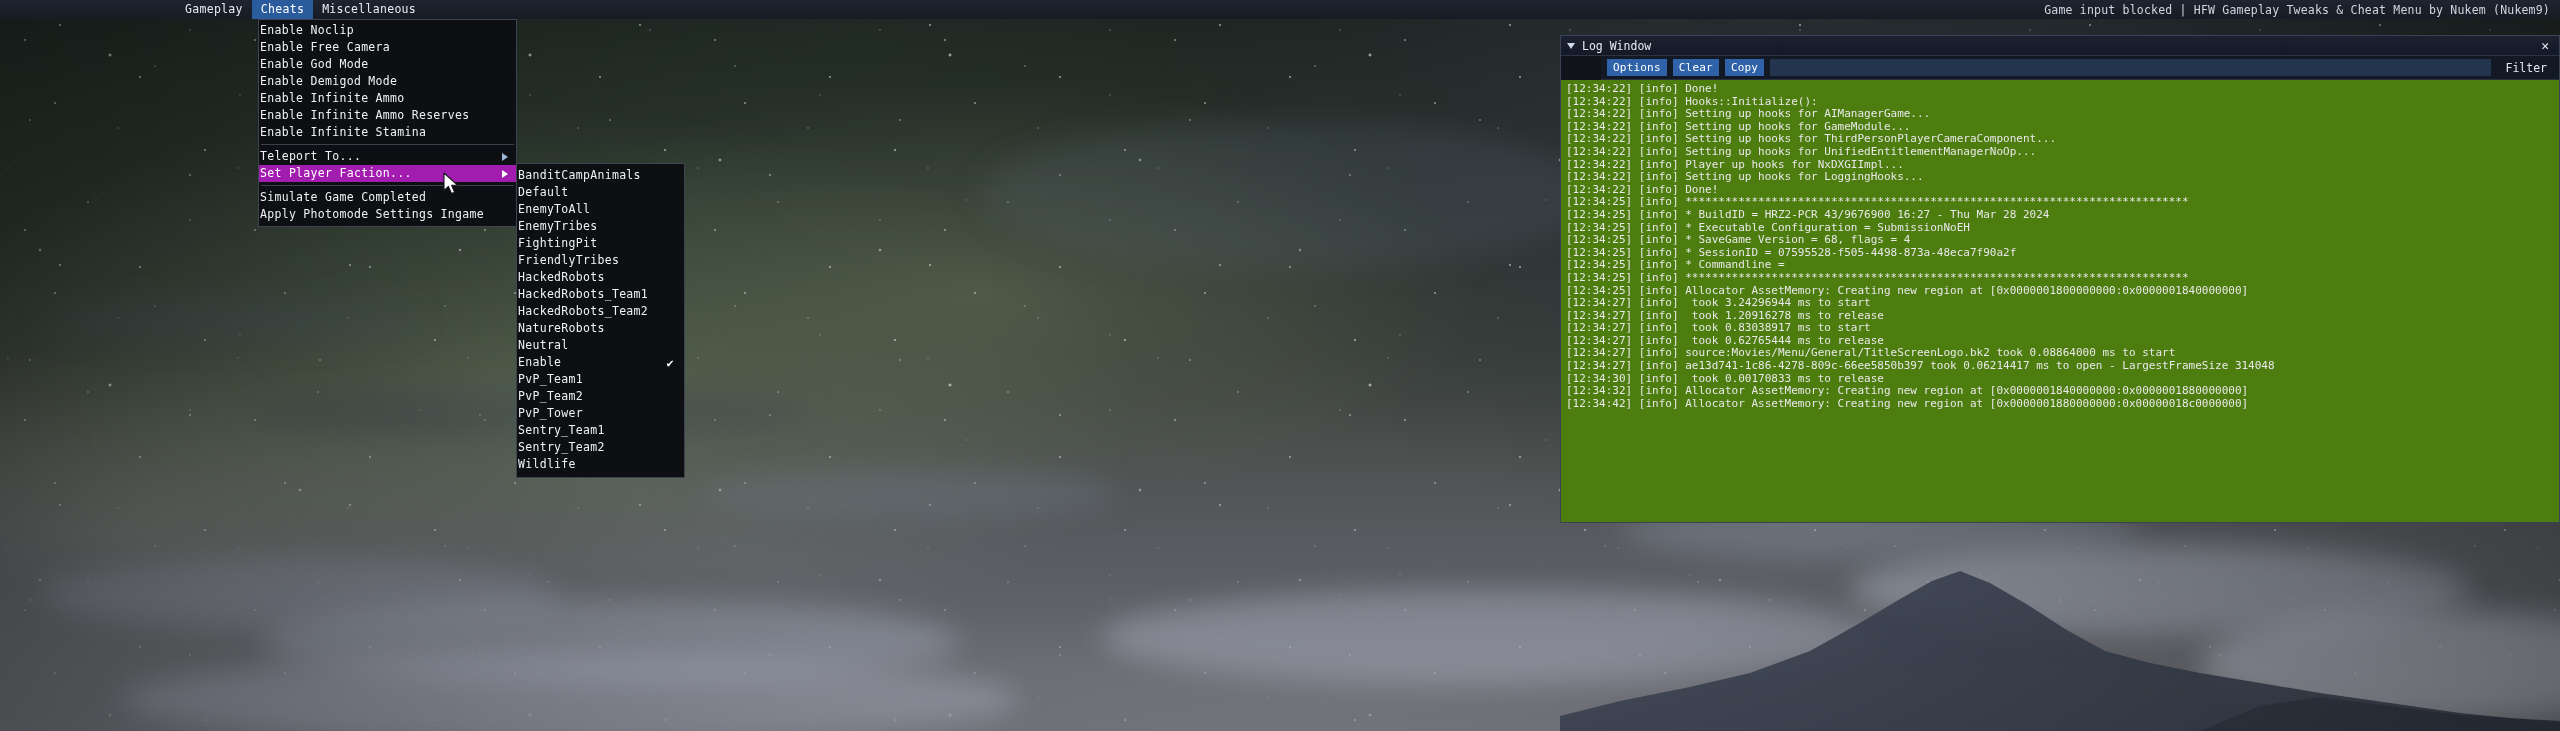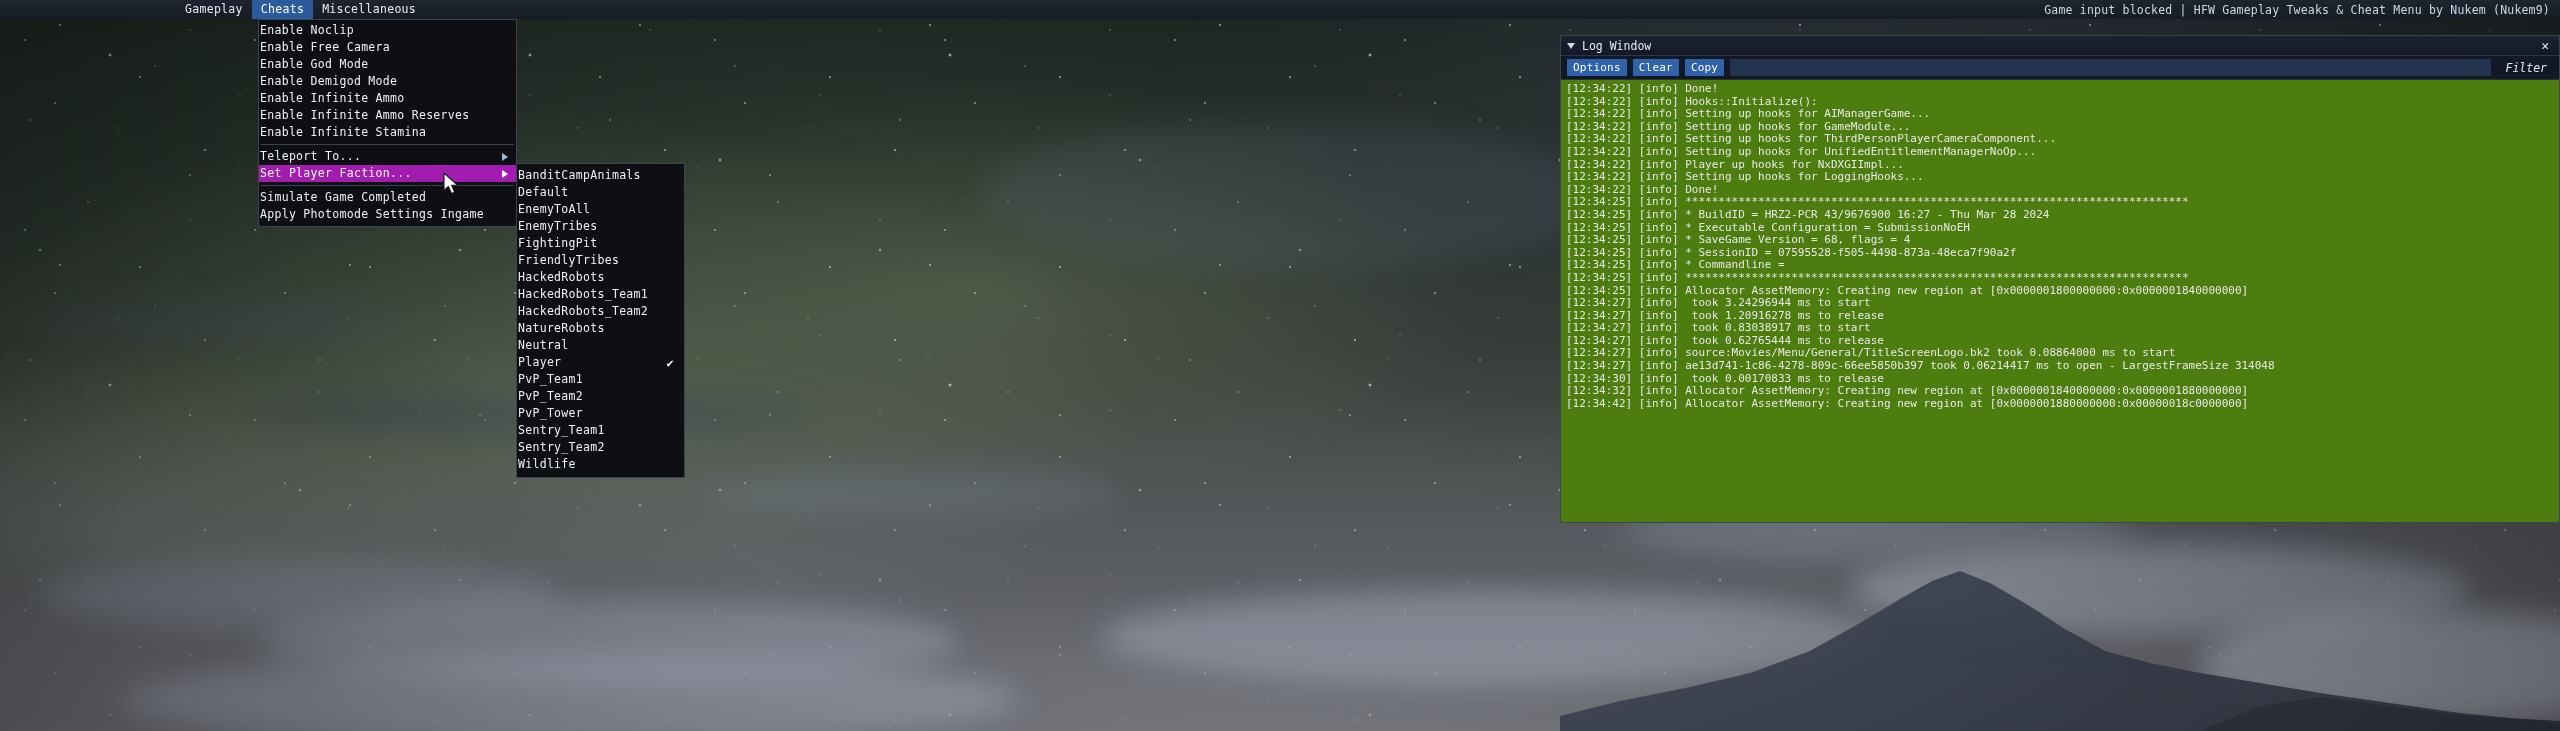--- a/index.html
+++ b/index.html
@@ -236,20 +236,21 @@
     font-size: 13px; color: #e2e8f2; line-height: 1;
     padding: 0 4px; cursor: pointer;
   }
   .logwin-toolbar {
     height: 24px; flex: 0 0 24px;
     display: flex; align-items: center;
     padding: 3px 6px;
     gap: 6px;
     background: #131825;
     border-bottom: 1px solid #262f40;
+    margin-left: 40px;
   }
   .lbtn {
     background: #2f62a8;
     color: #ffffff;
     border: none;
     font-family: inherit;
     font-size: 11px;
     height: 17px;
     padding: 0 6px;
     cursor: pointer;
@@ -263,21 +264,20 @@
     outline: none;
     color: #ffffff;
     font-family: inherit;
     font-size: 11px;
     padding: 0 5px;
   }
   .filter-label {
     font-size: 11.5px; color: #e2e8f2;
     padding: 0 6px 0 8px;
     white-space: nowrap;
-    font-style: italic;
   }
   .logwin-body {
     flex: 1 1 auto;
     background: #4d7c0f;
     overflow: hidden;
     padding: 3px 0 0 5px;
   }
   .logline {
     font-size: 11px;
     line-height: 12.6px;
@@ -389,21 +389,21 @@
       <div class="mi"><span>Default</span></div>
       <div class="mi"><span>EnemyToAll</span></div>
       <div class="mi"><span>EnemyTribes</span></div>
       <div class="mi"><span>FightingPit</span></div>
       <div class="mi"><span>FriendlyTribes</span></div>
       <div class="mi"><span>HackedRobots</span></div>
       <div class="mi"><span>HackedRobots_Team1</span></div>
       <div class="mi"><span>HackedRobots_Team2</span></div>
       <div class="mi"><span>NatureRobots</span></div>
       <div class="mi"><span>Neutral</span></div>
-      <div class="mi"><span>Player</span><span class="check">✔</span></div>
+      <div class="mi"><span>Enable</span><span class="check">✔</span></div>
       <div class="mi"><span>PvP_Team1</span></div>
       <div class="mi"><span>PvP_Team2</span></div>
       <div class="mi"><span>PvP_Tower</span></div>
       <div class="mi"><span>Sentry_Team1</span></div>
       <div class="mi"><span>Sentry_Team2</span></div>
       <div class="mi"><span>Wildlife</span></div>
     </div>
 
   <svg class="cursor" viewBox="0 0 17 24">
     <path d="M1,1 L1,18.5 L5.4,14.4 L8.6,21.6 L11.6,20.2 L8.6,13.3 L14.4,13 Z" fill="#ffffff" stroke="#16181c" stroke-width="1.1" stroke-linejoin="round"></path>

